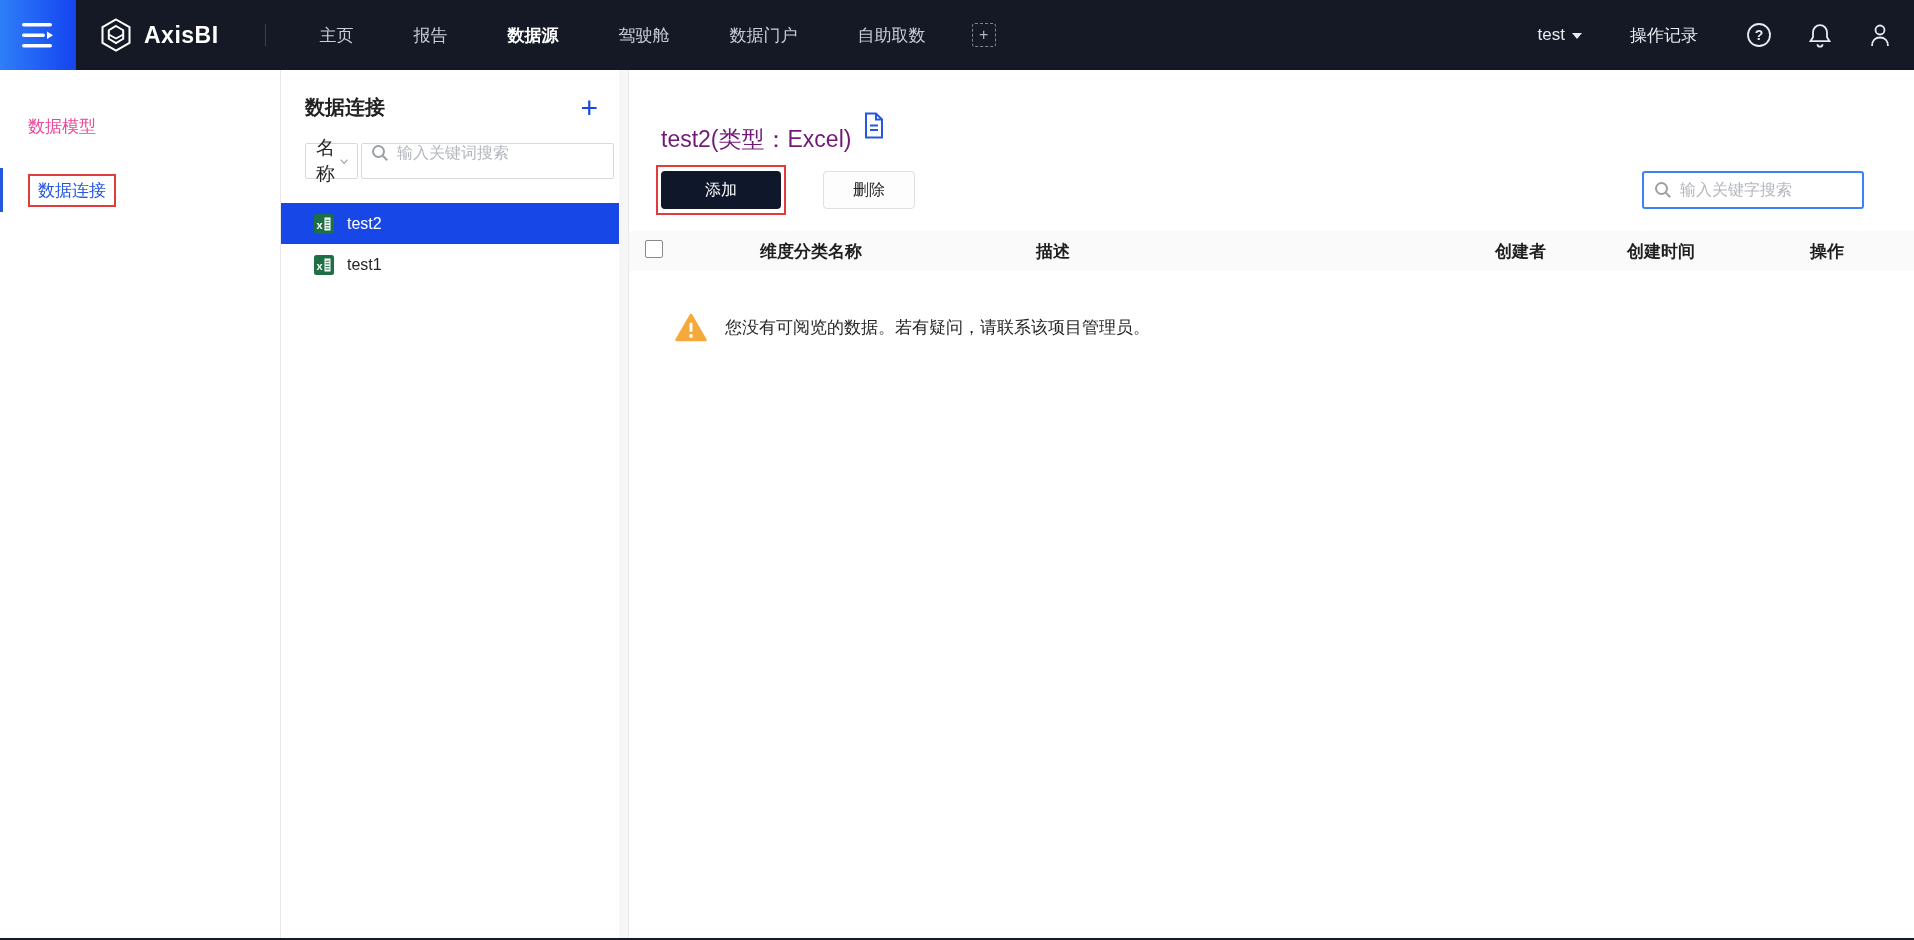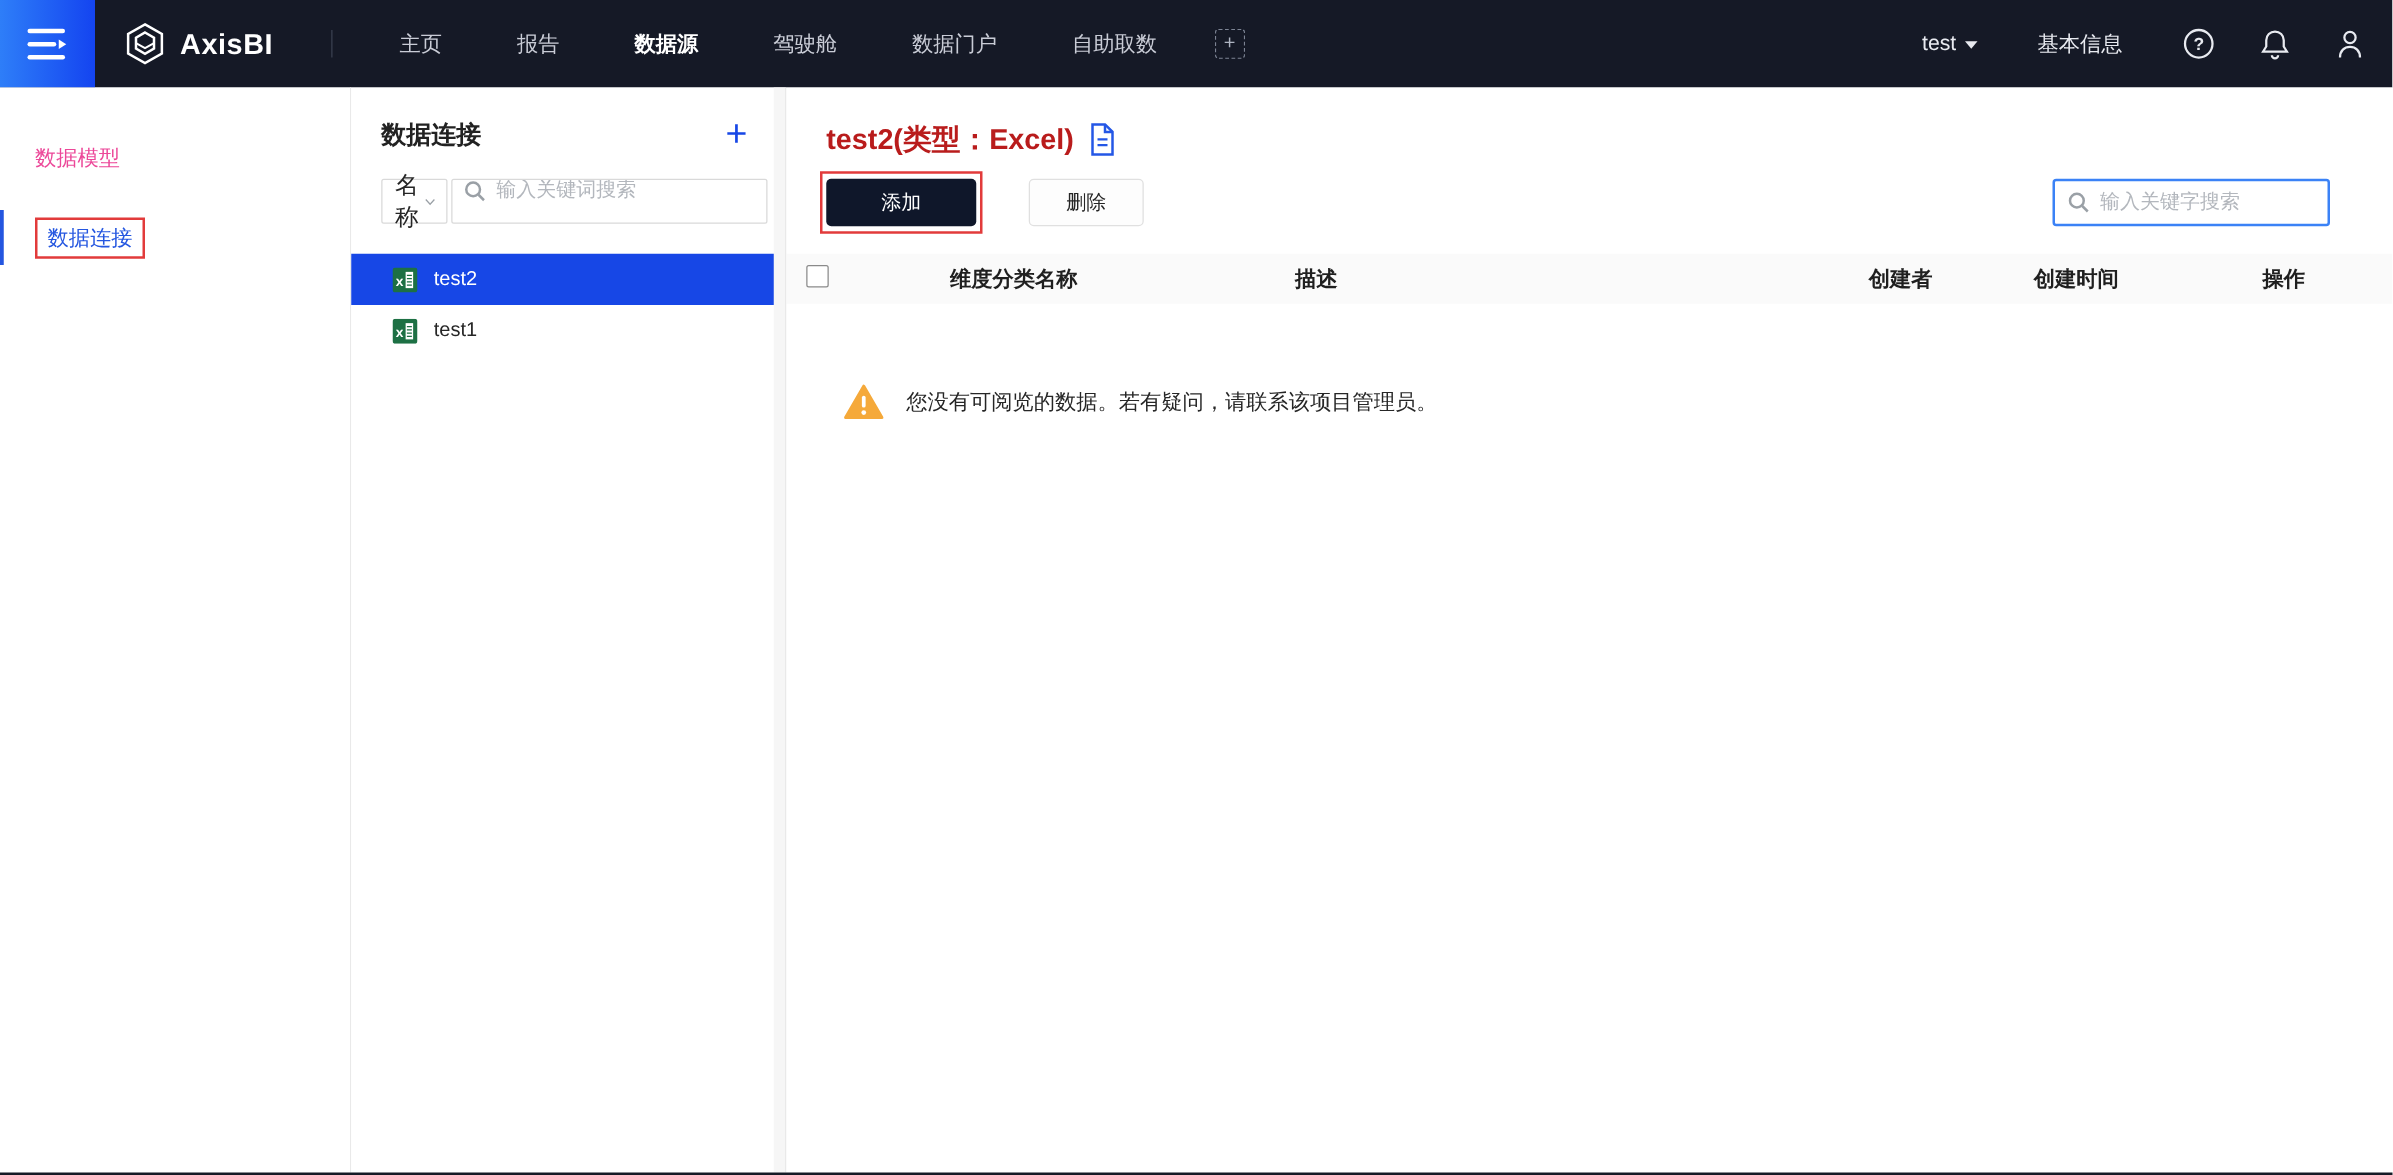--- a/index.html
+++ b/index.html
@@ -53,21 +53,21 @@
     color:#262626; background:transparent; min-width:0; }
   input::placeholder { color:#b3b7bd; }
   .conn-list { margin:24px -22px 0 -24px; }
   .conn-item { height:41px; display:flex; align-items:center; padding-left:33px; gap:13px; font-size:16px;
     color:#262626; cursor:pointer; }
   .conn-item.selected { background:#1747e6; color:#fff; }
 
   
   .content { flex:1; background:#fff; min-width:0; }
   .content-head { padding:26px 0 0 32px; display:flex; align-items:center; gap:12px; }
-  .content-title { font-size:23px; font-weight:700; color:#b91c1c; }
+  .content-title { font-size:23px; font-weight:400; color:#701a75;margin-top:28px; }
   .doc-icon { cursor:pointer; display:flex; }
   .tabs-row { margin-top:29px; height:48px; background:#fafbfc; display:flex; align-items:center;
     padding-left:32px; }
   .tab { margin-right:46px; font-size:17px; color:#262626; position:relative; height:48px;
     display:flex; align-items:center; cursor:pointer; }
   .tab.active::after { content:""; position:absolute; left:-10px; right:-10px; bottom:0; height:4px; background:#1d53e8; }
   .tab.annotated .tab-label { border:2px solid #e23b3b; padding:7px 13px; }
   .toolbar { display:flex; align-items:center; padding:10px 50px 10px 32px; margin-top:6px; }
   .annot-wrap { position:relative; }
   .annot-wrap::after { content:""; position:absolute; inset:-6px -5px; border:2px solid #e23b3b; pointer-events:none; }
@@ -78,21 +78,21 @@
   .toolbar-spacer { flex:1; }
   .search-box { width:222px; height:38px; border:2px solid #3b82f6; border-radius:3px; background:#fff;
     display:flex; align-items:center; gap:8px; padding:0 10px; }
   .table-header { height:40px; background:#fafafa; display:flex; align-items:center; margin-top:12px;
     font-weight:bold; font-size:17px; color:#1f1f1f; }
   .col-check { width:131px; padding-left:16px; }
   .checkbox { width:18px; height:18px; border:1.5px solid #8a8a8a; border-radius:2px; background:#fff;
     display:inline-block; cursor:pointer; }
   .col-name { width:276px; } .col-desc { flex:1; } .col-creator { width:132px; }
   .col-time { width:183px; } .col-action { width:104px; }
-  .empty-row { display:flex; align-items:center; gap:18px; padding-left:46px; margin-top:64px;
+  .empty-row { display:flex; align-items:center; gap:18px; padding-left:46px; margin-top:42px;
     font-size:17px; color:#262626; }
   .bottom-line { position:fixed; left:0; right:0; bottom:0; height:2px; background:#151a26; }
 </style>
 </head>
 <body>
 
 <div class="navbar">
   <div class="hamburger">
     <svg width="34" height="27" viewBox="0 0 34 27">
       <rect x="1" y="1" width="30" height="3.6" rx="1.8" fill="#fff"></rect>
@@ -115,21 +115,21 @@
   <div class="nav-item active">数据源</div>
   <div class="nav-item">驾驶舱</div>
   <div class="nav-item">数据门户</div>
   <div class="nav-item">自助取数</div>
   <div class="nav-plus">+</div>
   <div class="nav-spacer"></div>
   <div class="nav-user">
     <span>test</span>
     <span class="caret-down"></span>
   </div>
-  <div class="nav-project">基本信息</div>
+  <div class="nav-project">操作记录</div>
   <div class="nav-iconbtn">
     <svg width="26" height="26" viewBox="0 0 26 26">
       <circle cx="13" cy="13" r="11" fill="none" stroke="#e8eaf0" stroke-width="1.8"></circle>
       <text x="13" y="18" text-anchor="middle" font-size="14" font-weight="bold" fill="#e8eaf0">?</text>
     </svg>
   </div>
   <div class="nav-iconbtn">
     <svg width="24" height="26" viewBox="0 0 24 26" fill="none" stroke="#e8eaf0" stroke-width="1.8">
       <path d="M12 3.2 a7 7 0 0 1 7 7 v5 l2.5 4 H2.5 L5 15.2 v-5 a7 7 0 0 1 7-7 Z"></path>
       <path d="M9.5 22.2 a2.5 2.5 0 0 0 5 0"></path>

